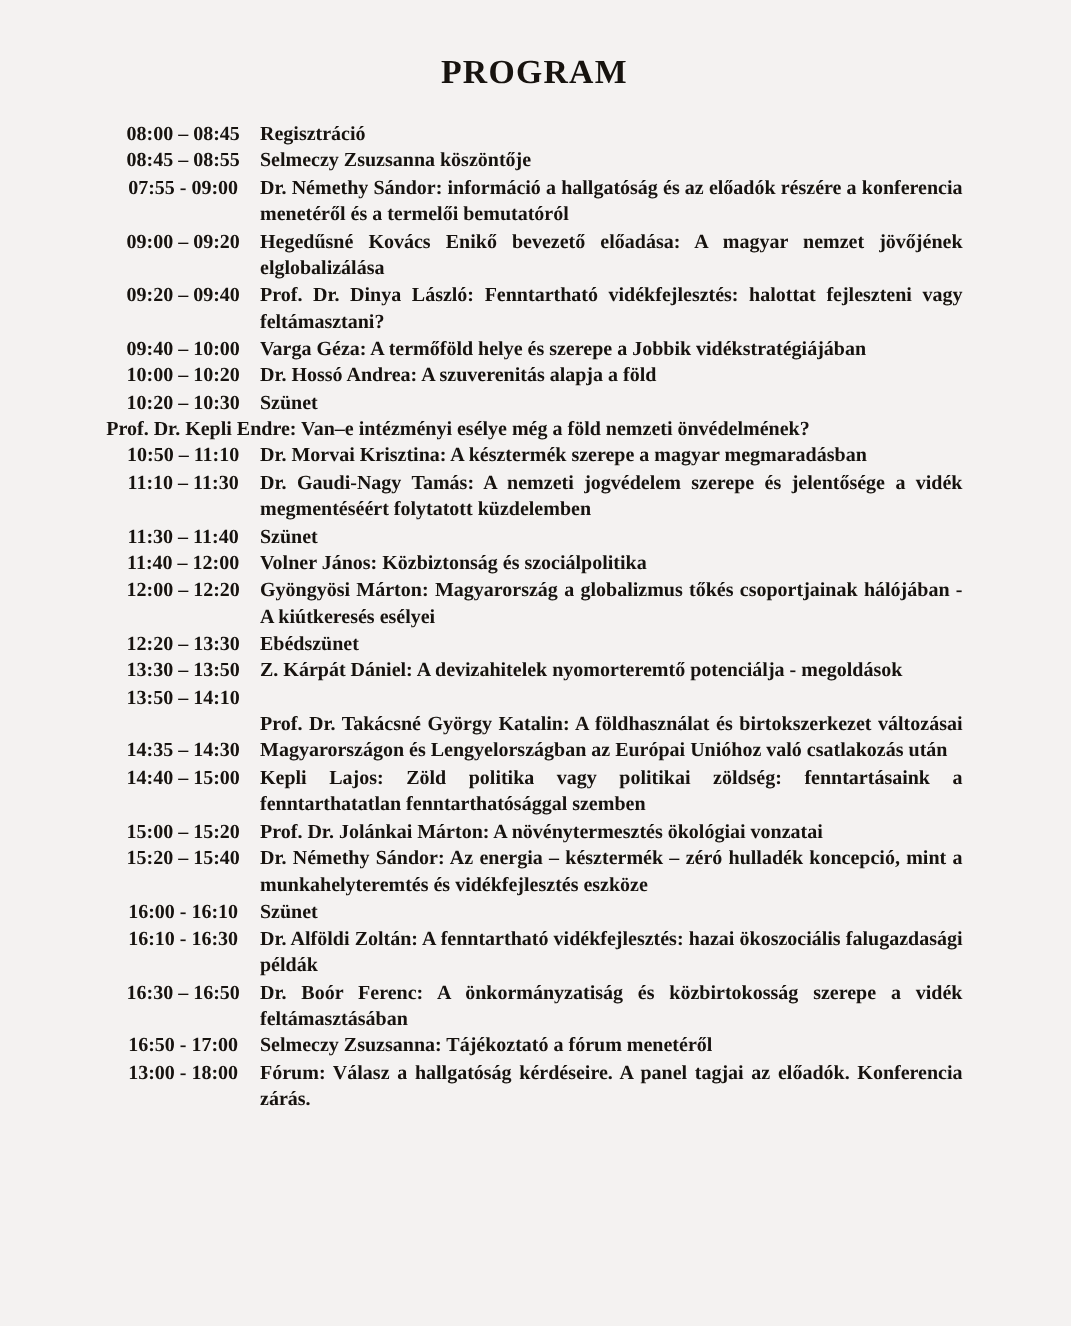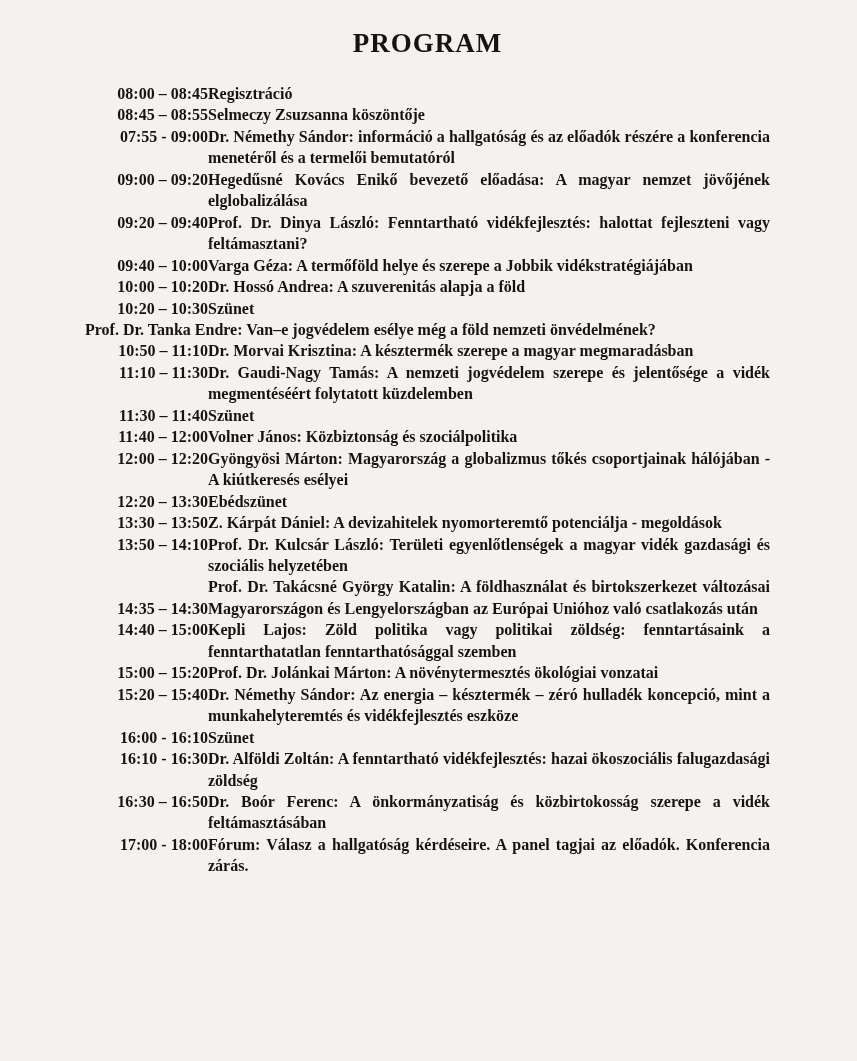--- a/index.html
+++ b/index.html
@@ -12,39 +12,39 @@
     color: #17130f;
     font-weight: bold;
   }
   .page {
     box-sizing: border-box;
     width: 857px;
     height: 1061px;
     padding: 24px 87px 0 85px;
   }
   .doc-title {
-    margin: 0;
+    margin: 14px;
     font-size: 27px;
     line-height: 38px;
     font-weight: bold;
     text-align: center;
     letter-spacing: 1px;
     color: #17130f;
   }
   .schedule {
     margin-top: 21px;
     font-size: 16px;
     line-height: 21.45px;
   }
   .row { display: flex; }
   .time {
     flex: 0 0 123px;
     width: 123px;
     white-space: nowrap;
-    text-align: right;
+    text-align: center;
     font-family: Liberation Serif, serif;
   }
   .desc {
     flex: 1 1 auto;
     text-align: justify;
   }
   
   .row.time-offset-1 .time { padding-top: 21.45px; }
 </style>
 </head>
@@ -80,21 +80,21 @@
   </div>
       <div class="row">
     <div class="time">10:00 – 10:20</div>
     <div class="desc">Dr. Hossó Andrea: A szuverenitás alapja a föld</div>
   </div>
       <div class="row">
     <div class="time">10:20 – 10:30</div>
     <div class="desc">Szünet</div>
   </div>
       <div class="row">
-    <div class="desc">Prof. Dr. Tanka Endre: Van–e jogvédelem esélye még a föld nemzeti önvédelmének?</div>
+    <div class="desc">Prof. Dr. Kepli Endre: Van–e intézményi esélye még a föld nemzeti önvédelmének?</div>
   </div>
       <div class="row">
     <div class="time">10:50 – 11:10</div>
     <div class="desc">Dr. Morvai Krisztina: A késztermék szerepe a magyar megmaradásban</div>
   </div>
       <div class="row">
     <div class="time">11:10 – 11:30</div>
     <div class="desc">Dr. Gaudi-Nagy Tamás: A nemzeti jogvédelem szerepe és jelentősége a vidék megmentéséért folytatott küzdelemben</div>
   </div>
       <div class="row">
@@ -112,21 +112,20 @@
       <div class="row">
     <div class="time">12:20 – 13:30</div>
     <div class="desc">Ebédszünet</div>
   </div>
       <div class="row">
     <div class="time">13:30 – 13:50</div>
     <div class="desc">Z. Kárpát Dániel: A devizahitelek nyomorteremtő potenciálja - megoldások</div>
   </div>
       <div class="row">
     <div class="time">13:50 – 14:10</div>
-    <div class="desc">Prof. Dr. Kulcsár László: Területi egyenlőtlenségek a magyar vidék gazdasági és szociális helyzetében</div>
   </div>
       <div class="row time-offset-1">
     <div class="time">14:35 – 14:30</div>
     <div class="desc">Prof. Dr. Takácsné György Katalin: A földhasználat és birtokszerkezet változásai Magyarországon és Lengyelországban az Európai Unióhoz való csatlakozás után</div>
   </div>
       <div class="row">
     <div class="time">14:40 – 15:00</div>
     <div class="desc">Kepli Lajos: Zöld politika vagy politikai zöldség: fenntartásaink a fenntarthatatlan fenntarthatósággal szemben</div>
   </div>
       <div class="row">
@@ -136,24 +135,28 @@
       <div class="row">
     <div class="time">15:20 – 15:40</div>
     <div class="desc">Dr. Némethy Sándor: Az energia – késztermék – zéró hulladék koncepció, mint a munkahelyteremtés és vidékfejlesztés eszköze</div>
   </div>
       <div class="row">
     <div class="time">16:00 - 16:10</div>
     <div class="desc">Szünet</div>
   </div>
       <div class="row">
     <div class="time">16:10 - 16:30</div>
-    <div class="desc">Dr. Alföldi Zoltán: A fenntartható vidékfejlesztés: hazai ökoszociális falugazdasági zöldség</div>
+    <div class="desc">Dr. Alföldi Zoltán: A fenntartható vidékfejlesztés: hazai ökoszociális falugazdasági példák</div>
   </div>
       <div class="row">
     <div class="time">16:30 – 16:50</div>
     <div class="desc">Dr. Boór Ferenc: A önkormányzatiság és közbirtokosság szerepe a vidék feltámasztásában</div>
   </div>
       <div class="row">
-    <div class="time">17:00 - 18:00</div>
+    <div class="time">16:50 - 17:00</div>
+    <div class="desc">Selmeczy Zsuzsanna: Tájékoztató a fórum menetéről</div>
+  </div>
+      <div class="row">
+    <div class="time">13:00 - 18:00</div>
     <div class="desc">Fórum: Válasz a hallgatóság kérdéseire. A panel tagjai az előadók. Konferencia zárás.</div>
   </div>
     </div>
 </div>
 
 </body></html>

